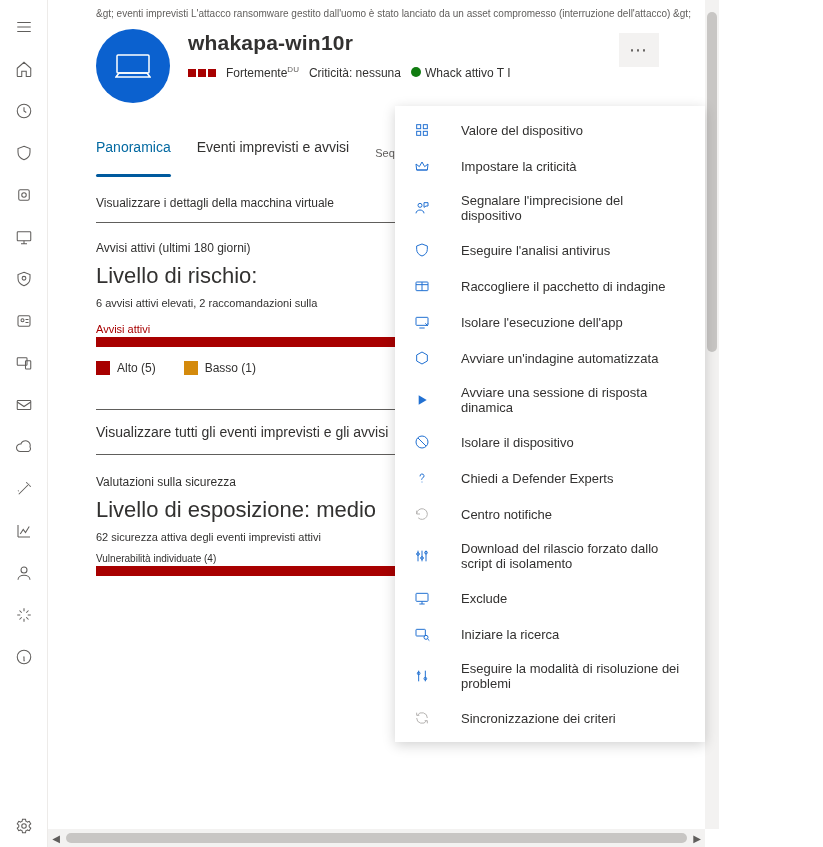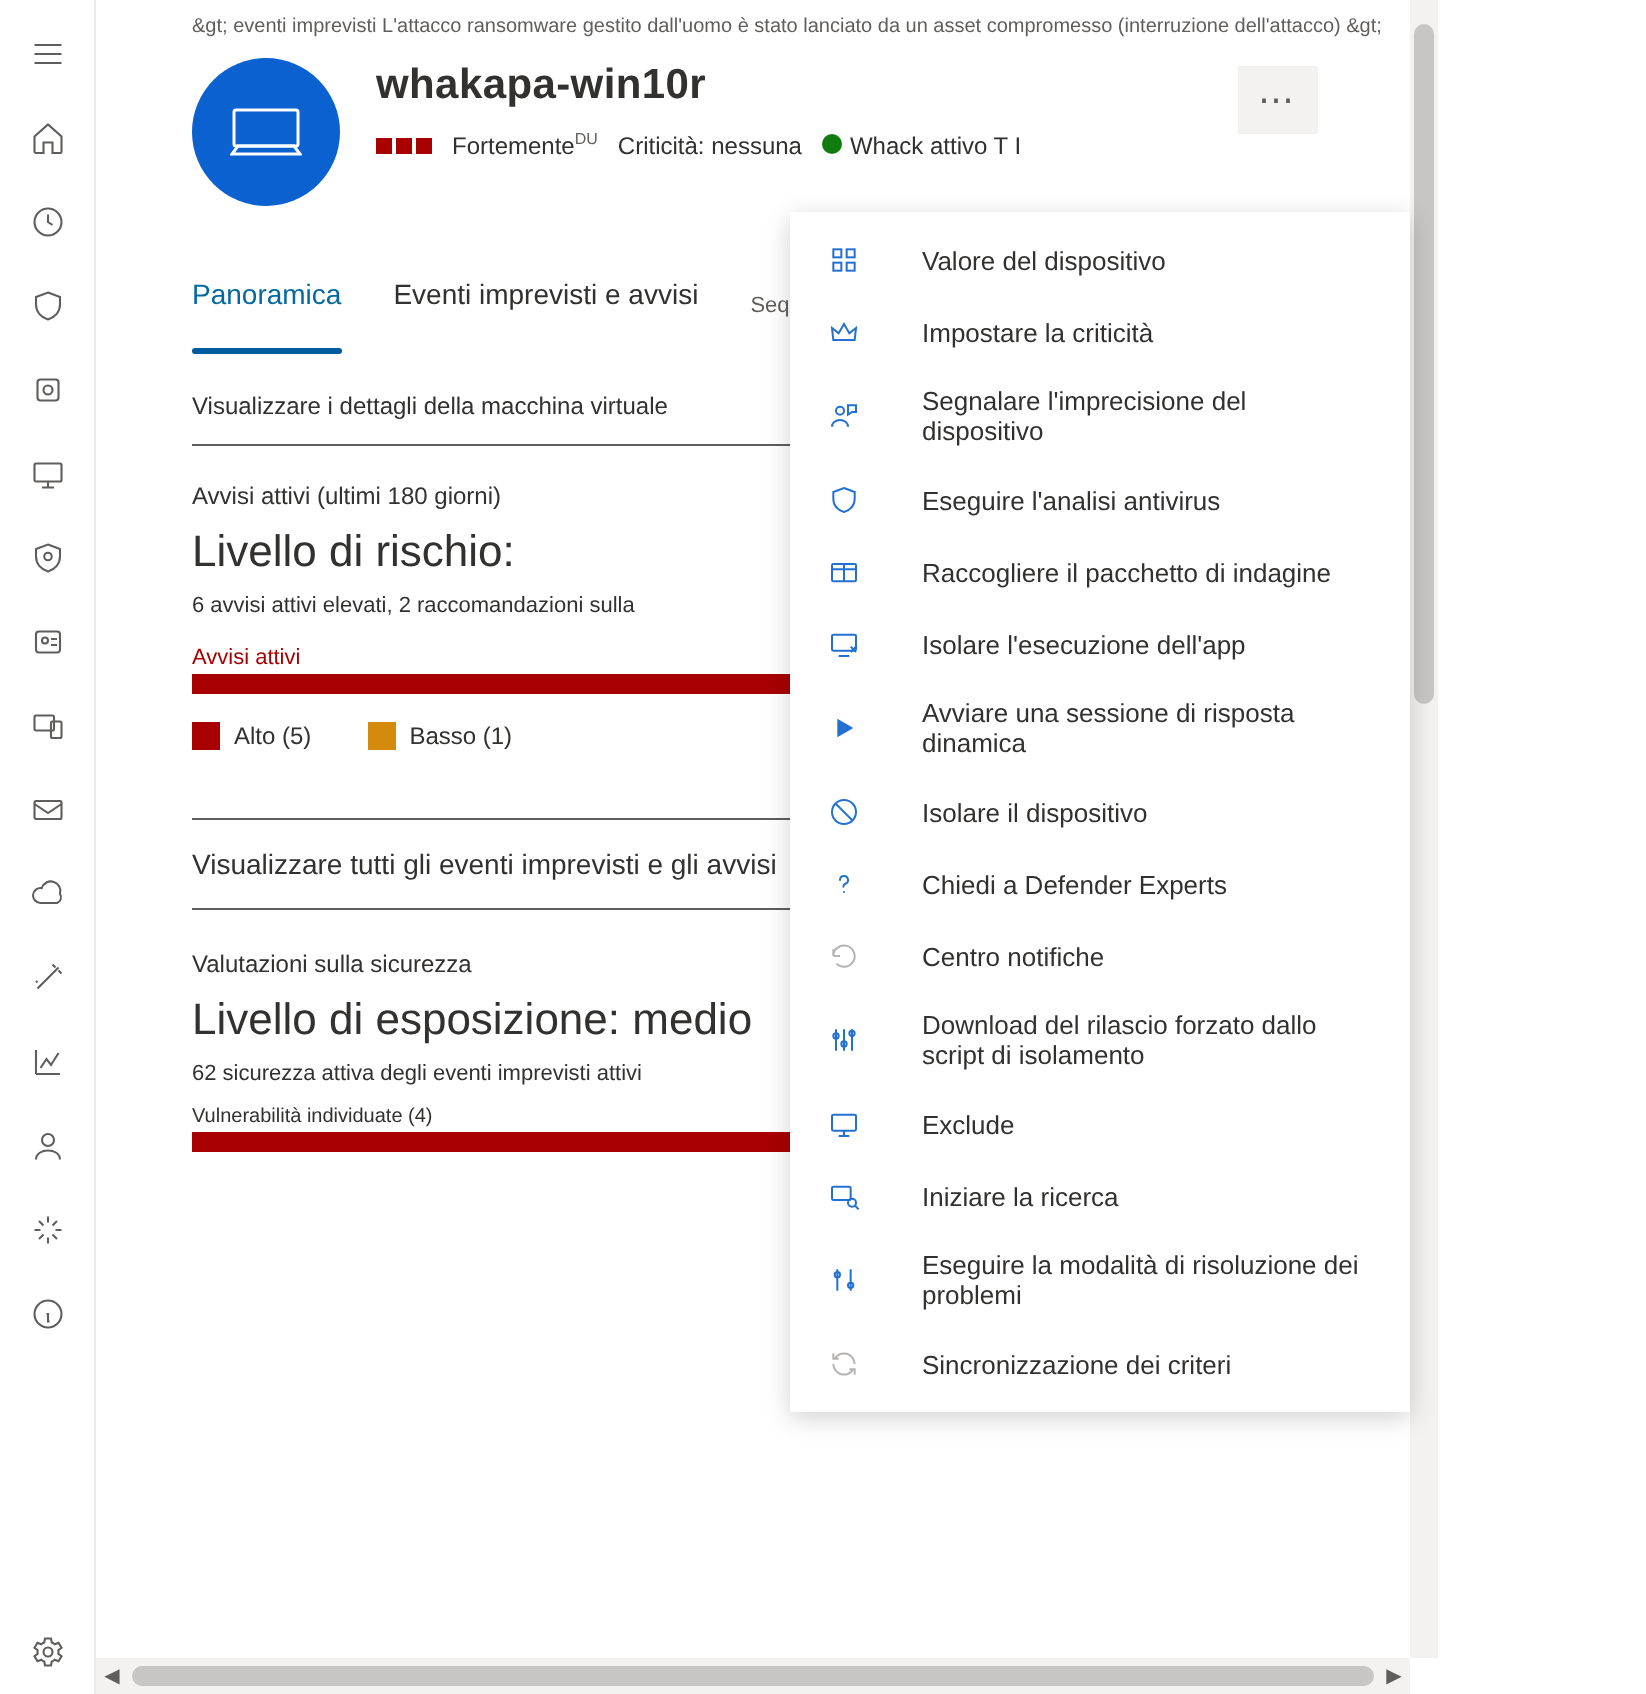--- a/index.html
+++ b/index.html
@@ -294,20 +294,28 @@
           <span class="mic">
             <svg viewBox="0 0 24 24">
               <rect x="3" y="5" width="18" height="12" rx="1"></rect>
               <path d="M8 21h8"></path>
               <path d="M17 14l4 4M21 14l-4 4"></path>
             </svg>
           </span>
           <span>Isolare l'esecuzione dell'app</span>
         </div>
         <div class="mi">
+          <span class="mic">
+            <svg viewBox="0 0 24 24">
+              <path d="M12 3l8 4.5v9L12 21l-8-4.5v-9z"></path>
+            </svg>
+          </span>
+          <span>Avviare un'indagine automatizzata</span>
+        </div>
+        <div class="mi">
           <span class="mic play">
             <svg viewBox="0 0 24 24">
               <path d="M7 5v14l12-7z"></path>
             </svg>
           </span>
           <span>Avviare una sessione di risposta dinamica</span>
         </div>
         <div class="mi">
           <span class="mic">
             <svg viewBox="0 0 24 24">

